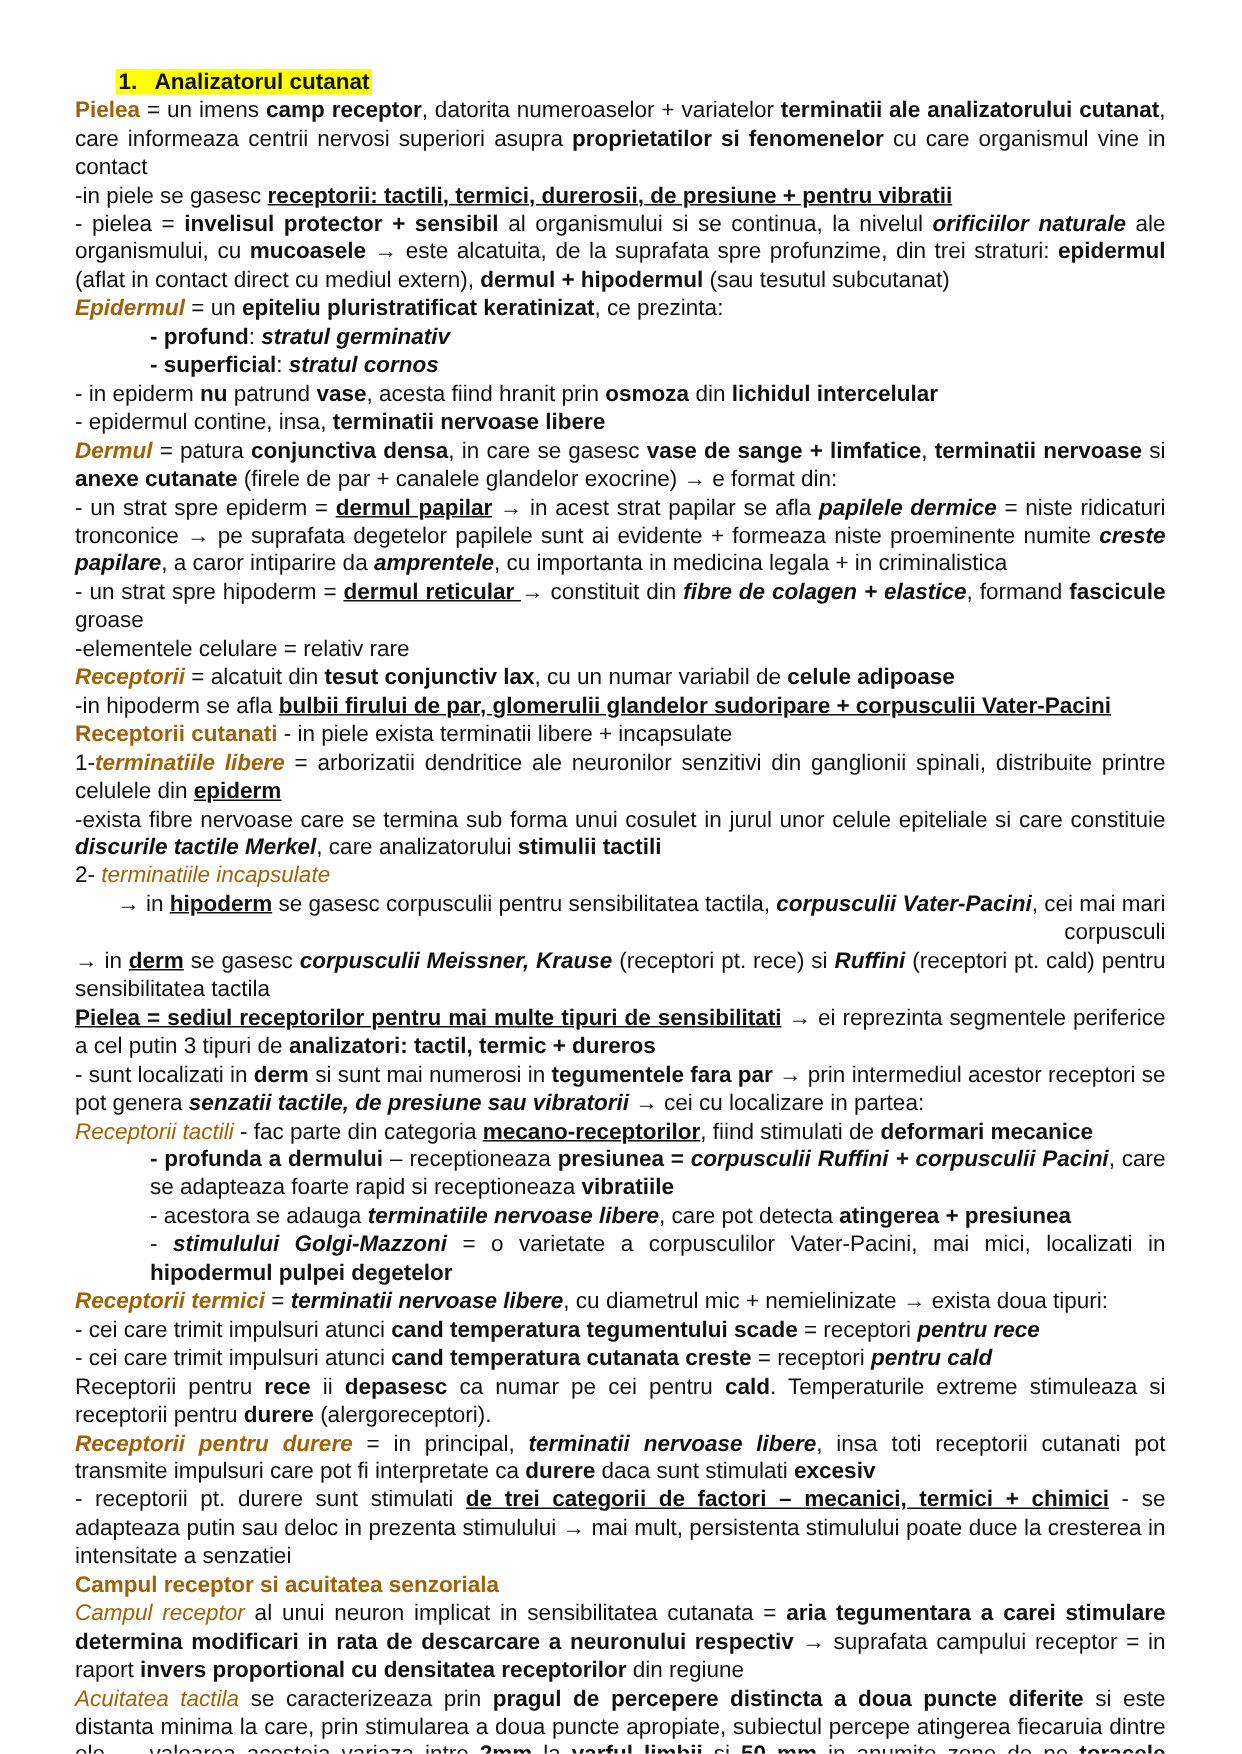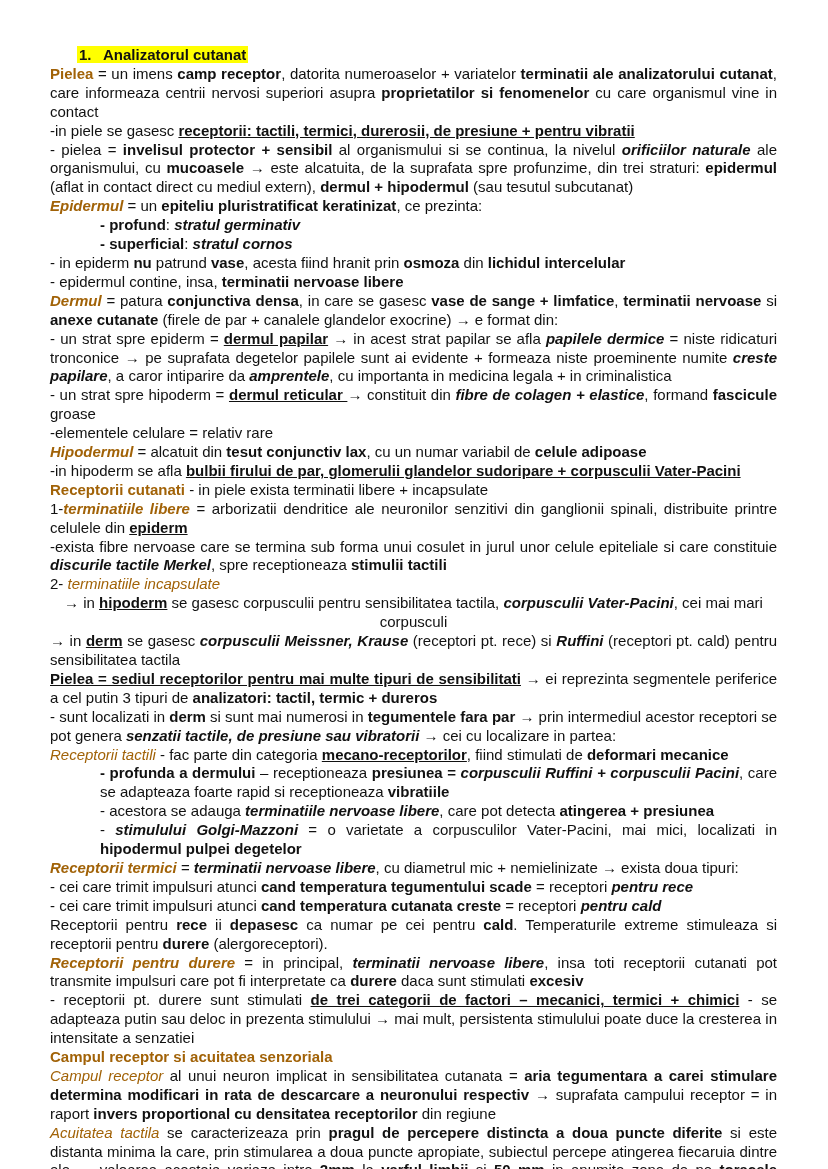--- a/index.html
+++ b/index.html
@@ -3,21 +3,21 @@
 <meta charset="utf-8">
 <style>
   html, body { margin: 0; padding: 0; background: #ffffff; }
   body { width: 828px; height: 1169px; position: relative; overflow: hidden; }
   .page {
     position: absolute; left: 50px; top: 46px; width: 727px;
     font-family: Liberation Sans, sans-serif; font-size: 15px; line-height: 18.9px;
     color: #111111;
   }
   .p { margin: 0; text-align: justify; }
-  .p.left { text-align: center; }
+  .p.left { text-align: right; }
   .indent { padding-left: 50px; }
   .title { padding-left: 27px; font-weight: bold; margin: 0; }
   .title span.hl { background: #ffff00; padding: 0 2px; }
   .title .num { display: inline-block; width: 24px; }
   .r { color: #a16207; }
   .b { font-weight: bold; }
   .i { font-style: italic; margin-top: 44px; }
   .u { text-decoration: underline; }
 </style>
 </head>
@@ -33,25 +33,25 @@
       <p class="p"><span>- pielea = </span><span class="b">invelisul protector + sensibil</span><span> al organismului si se continua, la nivelul </span><span class="b i">orificiilor naturale</span><span> ale organismului, cu </span><span class="b">mucoasele</span><span> → este alcatuita, de la suprafata spre profunzime, din trei straturi: </span><span class="b">epidermul</span><span> (aflat in contact direct cu mediul extern), </span><span class="b">dermul + hipodermul</span><span> (sau tesutul subcutanat)</span></p>
       <p class="p"><span class="r b i">Epidermul</span><span>  = un </span><span class="b">epiteliu pluristratificat keratinizat</span><span>, ce prezinta:</span></p>
       <p class="p indent"><span class="b">- profund</span><span>: </span><span class="b i">stratul germinativ</span></p>
       <p class="p indent"><span class="b">- superficial</span><span>: </span><span class="b i">stratul cornos</span></p>
       <p class="p"><span>- in epiderm </span><span class="b">nu</span><span> patrund </span><span class="b">vase</span><span>, acesta fiind hranit prin </span><span class="b">osmoza</span><span> din </span><span class="b">lichidul intercelular</span></p>
       <p class="p"><span>- epidermul contine, insa, </span><span class="b">terminatii nervoase libere</span></p>
       <p class="p"><span class="r b i">Dermul</span><span> = patura </span><span class="b">conjunctiva densa</span><span>, in care se gasesc </span><span class="b">vase de sange + limfatice</span><span>, </span><span class="b">terminatii nervoase</span><span> si </span><span class="b">anexe cutanate</span><span> (firele de par + canalele glandelor exocrine) → e format din:</span></p>
       <p class="p"><span>- un strat spre epiderm = </span><span class="b u">dermul papilar</span><span> → in acest strat papilar se afla </span><span class="b i">papilele dermice</span><span> = niste ridicaturi tronconice → pe suprafata degetelor papilele sunt ai evidente + formeaza niste proeminente numite </span><span class="b i">creste papilare</span><span>, a caror intiparire da </span><span class="b i">amprentele</span><span>, cu importanta in medicina legala + in criminalistica</span></p>
       <p class="p"><span>- un strat spre hipoderm = </span><span class="b u">dermul reticular </span><span>→ constituit din </span><span class="b i">fibre de colagen + elastice</span><span>, formand </span><span class="b">fascicule</span><span> groase</span></p>
       <p class="p"><span>-elementele celulare = relativ rare</span></p>
-      <p class="p"><span class="r b i">Hipodermul</span><span>  = alcatuit din </span><span class="b">tesut conjunctiv lax</span><span>, cu un numar variabil de </span><span class="b">celule adipoase</span></p>
+      <p class="p"><span class="r b i">Receptorii</span><span>  = alcatuit din </span><span class="b">tesut conjunctiv lax</span><span>, cu un numar variabil de </span><span class="b">celule adipoase</span></p>
       <p class="p"><span>-in hipoderm se afla </span><span class="b u">bulbii firului de par, glomerulii glandelor sudoripare + corpusculii Vater-Pacini</span></p>
       <p class="p"><span class="r b">Receptorii cutanati</span><span> - in piele exista terminatii libere + incapsulate</span></p>
       <p class="p"><span>1-</span><span class="r b i">terminatiile libere</span><span>  = arborizatii dendritice ale neuronilor senzitivi din ganglionii spinali, distribuite printre celulele din </span><span class="b u">epiderm</span></p>
-      <p class="p"><span>-exista fibre nervoase care se termina sub forma unui cosulet in jurul unor celule epiteliale si care constituie </span><span class="b i">discurile tactile Merkel</span><span>, spre receptioneaza </span><span class="b">stimulii tactili</span></p>
+      <p class="p"><span>-exista fibre nervoase care se termina sub forma unui cosulet in jurul unor celule epiteliale si care constituie </span><span class="b i">discurile tactile Merkel</span><span>, care analizatorului </span><span class="b">stimulii tactili</span></p>
       <p class="p"><span>2- </span><span class="r i">terminatiile incapsulate</span></p>
       <p class="p left"><span>→ in </span><span class="b u">hipoderm</span><span> se gasesc corpusculii pentru sensibilitatea tactila, </span><span class="b i">corpusculii Vater-Pacini</span><span>, cei mai mari corpusculi</span></p>
       <p class="p"><span>→ in </span><span class="b u">derm</span><span> se gasesc </span><span class="b i">corpusculii Meissner, Krause</span><span> (receptori pt. rece) si </span><span class="b i">Ruffini</span><span> (receptori pt. cald) pentru sensibilitatea tactila</span></p>
       <p class="p"><span class="b u">Pielea = sediul receptorilor pentru mai multe tipuri de sensibilitati</span><span> → ei reprezinta segmentele periferice a cel putin 3 tipuri de </span><span class="b">analizatori: tactil, termic + dureros</span></p>
       <p class="p"><span>- sunt localizati in </span><span class="b">derm</span><span> si sunt mai numerosi in </span><span class="b">tegumentele fara par</span><span> → prin intermediul acestor receptori se pot genera </span><span class="b i">senzatii tactile, de presiune sau vibratorii</span><span> → cei cu localizare in partea:</span></p>
       <p class="p"><span class="r i">Receptorii tactili</span><span> - fac parte din categoria </span><span class="b u">mecano-receptorilor</span><span>, fiind stimulati de </span><span class="b">deformari mecanice</span></p>
       <p class="p indent"><span class="b">- profunda a dermului</span><span> – receptioneaza </span><span class="b">presiunea =</span><span> </span><span class="b i">corpusculii Ruffini + corpusculii Pacini</span><span>, care se adapteaza foarte rapid si receptioneaza </span><span class="b">vibratiile</span></p>
       <p class="p indent"><span>- acestora se adauga </span><span class="b i">terminatiile nervoase libere</span><span>, care pot detecta </span><span class="b">atingerea + presiunea</span></p>
       <p class="p indent"><span>- </span><span class="b i">stimulului Golgi-Mazzoni</span><span> = o varietate a corpusculilor Vater-Pacini, mai mici, localizati in </span><span class="b">hipodermul pulpei degetelor</span></p>
       <p class="p"><span class="r b i">Receptorii termici</span><span> = </span><span class="b i">terminatii nervoase libere</span><span>, cu diametrul mic + nemielinizate → exista doua tipuri:</span></p>

